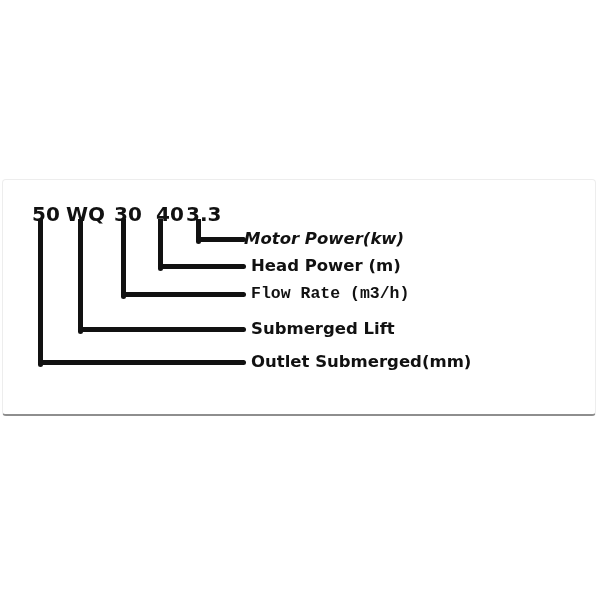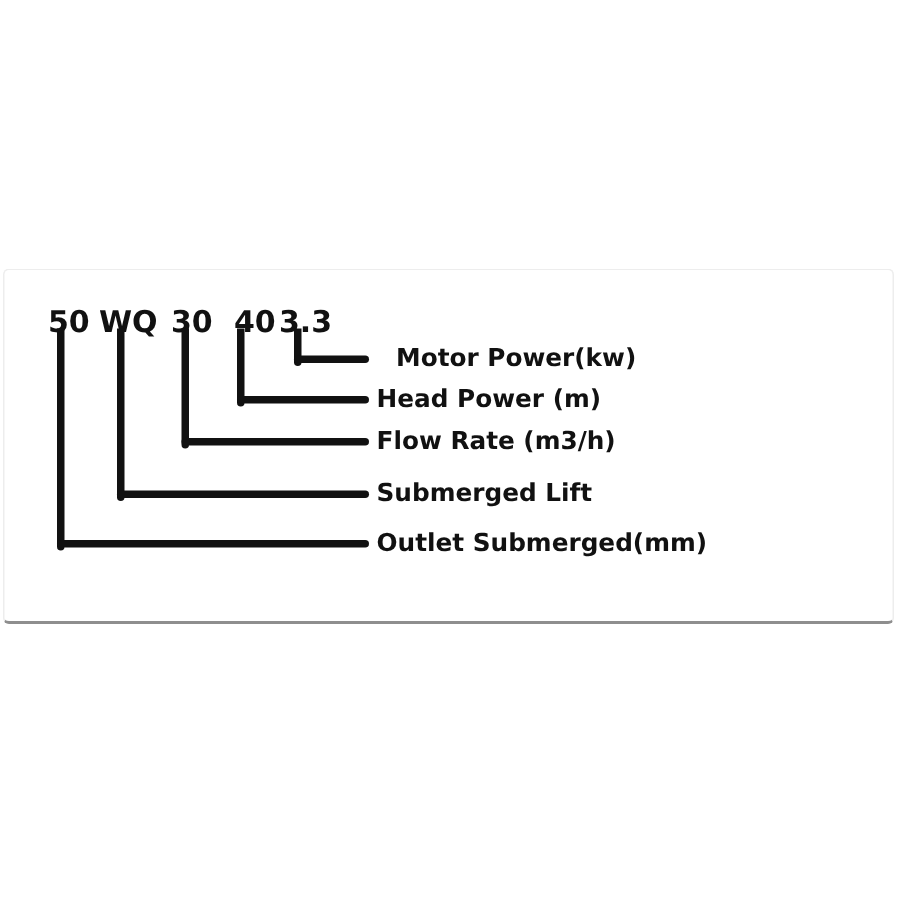--- a/index.html
+++ b/index.html
@@ -61,23 +61,23 @@
       <div class="vline" style="left: 38px; top: 219px; height: 148px; background: rgb(17, 17, 17);"></div>
       <div class="hline" style="left: 38px; top: 360px; width: 208px; background: rgb(17, 17, 17);"></div>
       <div class="meaning-label" style="left: 251px; top: 352px;">Outlet Submerged(mm)</div>
       <div class="code-part" style="left: 66px; top: 203px;">WQ</div>
       <div class="vline" style="left: 78px; top: 219px; height: 115px; background: rgb(17, 17, 17);"></div>
       <div class="hline" style="left: 78px; top: 327px; width: 168px; background: rgb(17, 17, 17);"></div>
       <div class="meaning-label" style="left: 251px; top: 319px;">Submerged Lift</div>
       <div class="code-part" style="left: 114px; top: 203px;">30</div>
       <div class="vline" style="left: 121px; top: 219px; height: 80px; background: rgb(17, 17, 17);"></div>
       <div class="hline" style="left: 121px; top: 292px; width: 125px; background: rgb(17, 17, 17);"></div>
-      <div class="meaning-label" style="left: 251px; top: 284px;">Flow Rate (m3/h)</div>
+      <div class="meaning-label" style="left: 251px; top: 284px; font-family: Liberation Mono, monospace;">Flow Rate (m3/h)</div>
       <div class="code-part" style="left: 156px; top: 203px;">40</div>
       <div class="vline" style="left: 158px; top: 219px; height: 52px; background: rgb(17, 17, 17);"></div>
       <div class="hline" style="left: 158px; top: 264px; width: 88px; background: rgb(17, 17, 17);"></div>
       <div class="meaning-label" style="left: 251px; top: 256px;">Head Power (m)</div>
       <div class="code-part" style="left: 186px; top: 203px;">3.3</div>
       <div class="vline" style="left: 196px; top: 219px; height: 25px; background: rgb(17, 17, 17);"></div>
       <div class="hline" style="left: 196px; top: 237px; width: 50px; background: rgb(17, 17, 17);"></div>
-      <div class="meaning-label" style="left: 264px; top: 229px;">Motor Power(kw)</div>
+      <div class="meaning-label" style="left: 244px; top: 229px; font-style: italic;">Motor Power(kw)</div>
     </div>
 </div>
 
 </body></html>

